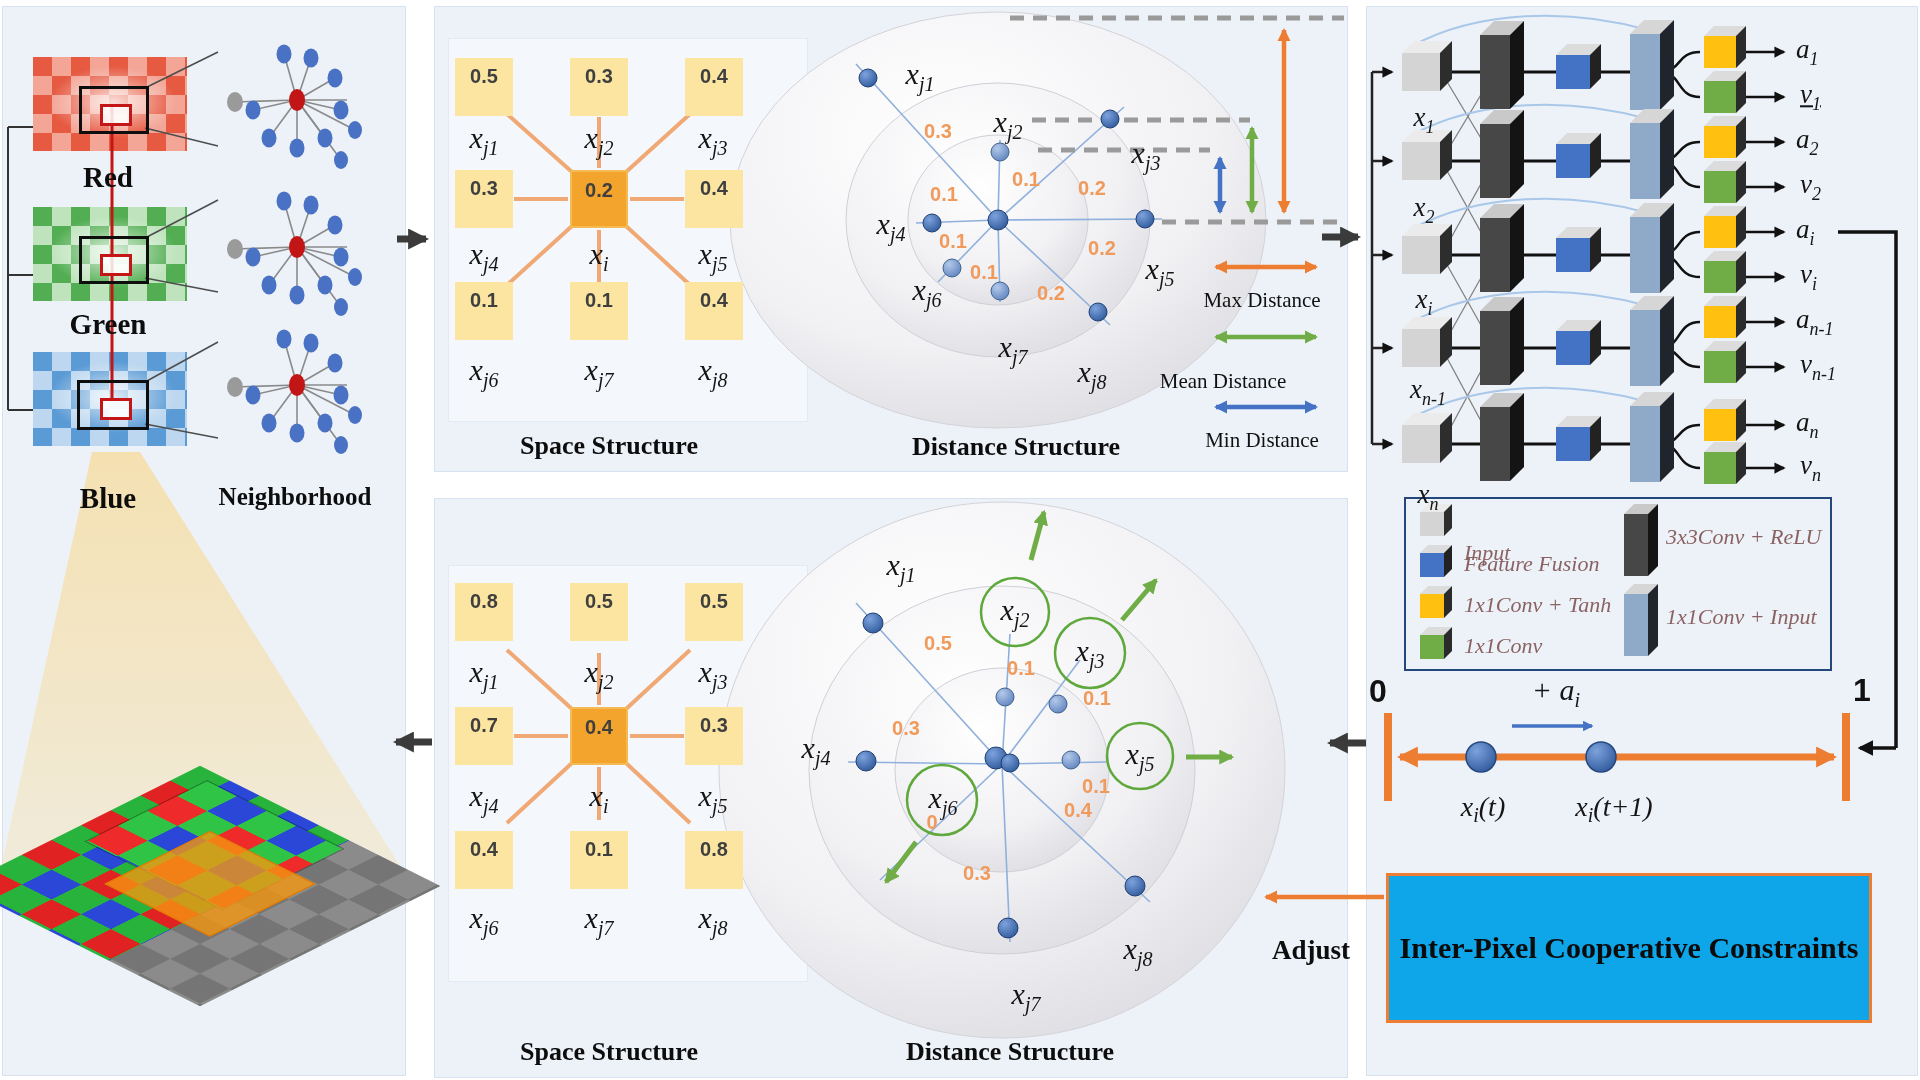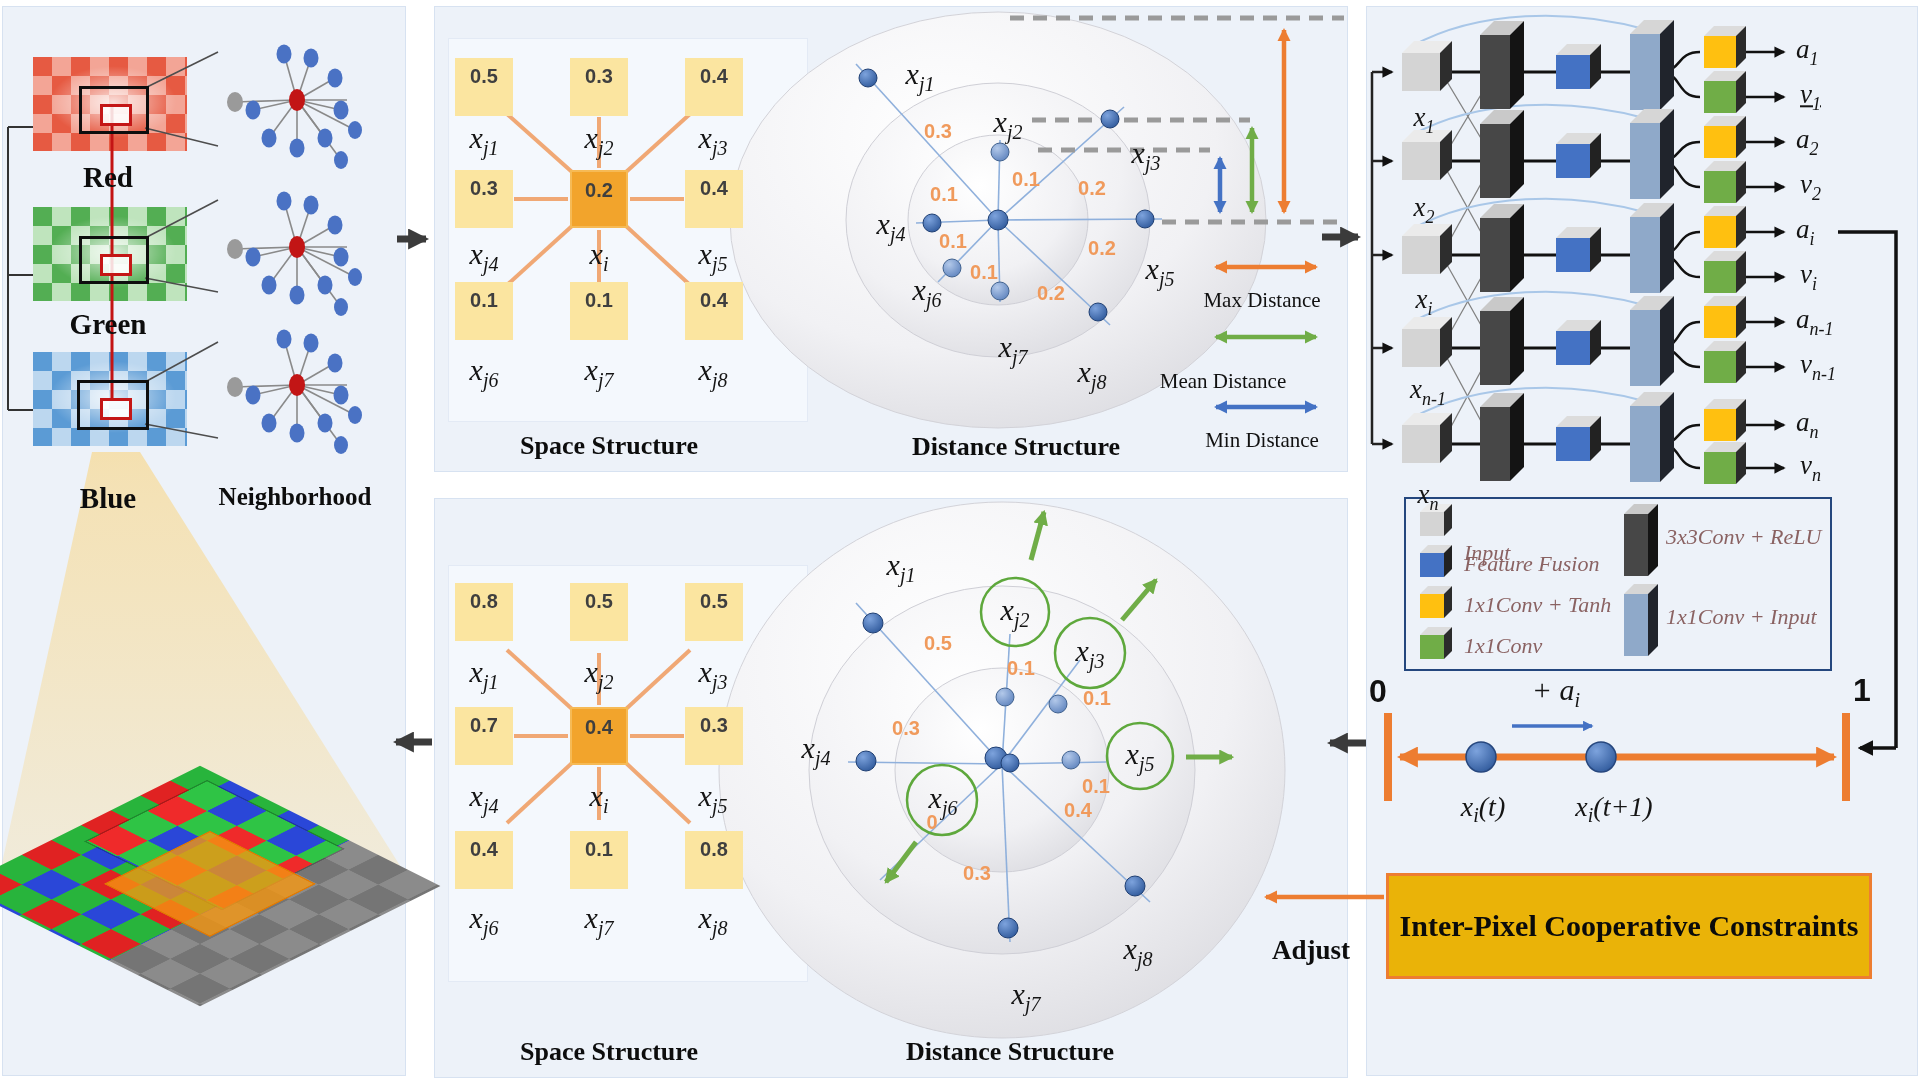--- a/index.html
+++ b/index.html
@@ -50,21 +50,21 @@
   .c3 .s{position:absolute;left:var(--w);top:0;width:var(--d);height:var(--h);background:var(--sc);
          transform:skewY(-45deg);transform-origin:left top;}
   .gray3{--fc:#d4d4d4;--tc:#ebebeb;--sc:#2d2d2d;}
   .blue3{--fc:#4472c4;--tc:#dcdcdc;--sc:#222;}
   .orange3{--fc:#ffc010;--tc:#dcdcdc;--sc:#2b2b2b;}
   .green3{--fc:#70ad47;--tc:#dcdcdc;--sc:#2b2b2b;}
   .dark3{--fc:#474747;--tc:#c9c9c9;--sc:#141414;}
   .light3{--fc:#8fa9c9;--tc:#d6d6d6;--sc:#20242c;}
   .legendbox{position:absolute;left:1404px;top:497px;width:424px;height:170px;border:2px solid #24477e;z-index:6;}
   .llabel{position:absolute;transform:translate(0,-50%);font-style:italic;font-size:22px;color:#8a6262;z-index:7;white-space:nowrap;}
-  .ipbox{position:absolute;left:1386px;top:873px;width:486px;height:106px;background:#eab308;border:3px solid #ED7D31;
+  .ipbox{position:absolute;left:1386px;top:873px;width:486px;height:150px;background:#0ea5e9;border:3px solid #ED7D31;
          display:flex;align-items:center;justify-content:center;z-index:6;box-sizing:border-box;}
   .ipbox span{font-weight:bold;font-size:30px;color:#0b0b0b;}
   .tick{position:absolute;width:8px;height:88px;background:#ED7D31;z-index:6;}
   .numtxt{position:absolute;transform:translate(-50%,-50%);font:bold 32px "Liberation Sans",sans-serif;color:#111;z-index:7;}
 </style>
 </head>
 <body>
 
 <div class="stage">
 

